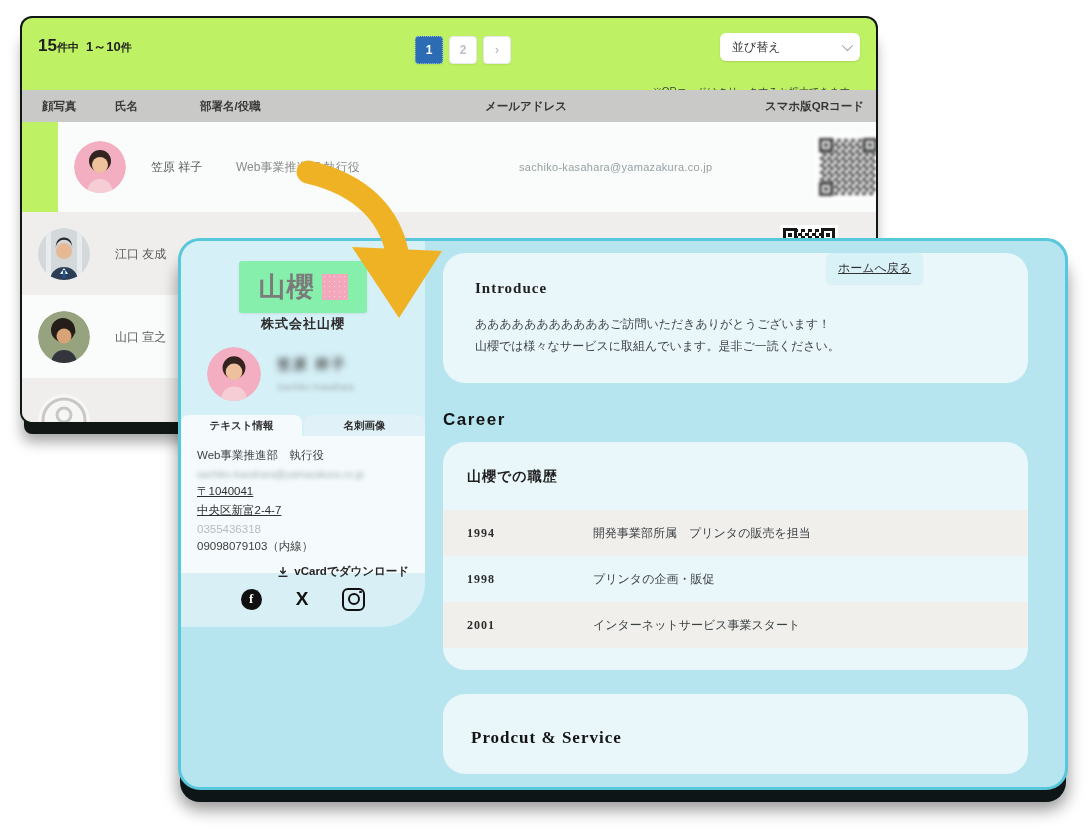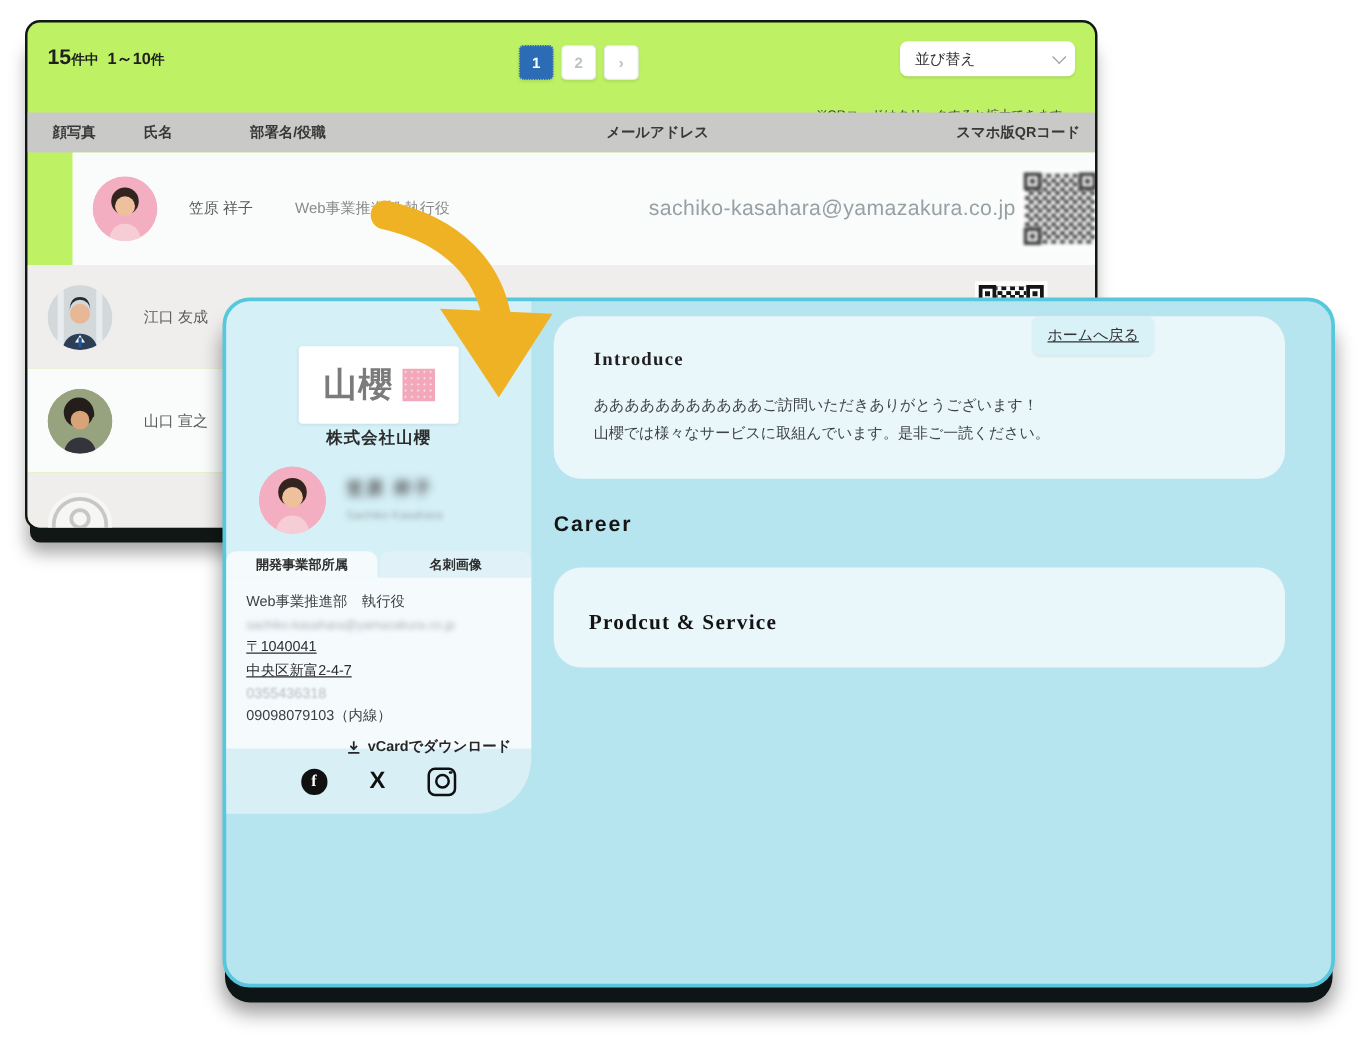--- a/index.html
+++ b/index.html
@@ -31,41 +31,41 @@
   .col-photo{left:20px;} .col-name{left:93px;} .col-dept{left:178px;}
   .col-email{left:463px;} .col-qr{left:743px;}
   .trow{position:absolute;left:0;right:0;}
   .r1{top:104px;height:90px;background:#fafcfb;margin-left:36px;}
   .r2{top:194px;height:83px;background:#efeeec;}
   .r3{top:277px;height:83px;background:#fafcfb;}
   .r4{top:360px;height:60px;background:#efeeec;}
   .cell{position:absolute;top:50%;transform:translateY(-50%);}
   .c-av{left:16px;} .c-name{left:93px;font-size:12px;color:#5a5a5a;filter:blur(.4px);}
   .c-dept{left:178px;font-size:12px;color:#8a8a8a;filter:blur(.6px);}
-  .c-email{left:461px;font-size:17px;color:#97a0a4;letter-spacing:.3px;filter:blur(.5px);text-align:center;}
+  .c-email{left:461px;font-size:11px;color:#97a0a4;letter-spacing:.3px;filter:blur(.5px);text-align:center;}
   .c-qr{left:758px;} .c-chev{left:834px;font-size:17px;color:#9aa0a3;}
   .av{width:52px;height:52px;border-radius:50%;overflow:hidden;filter:blur(.35px);display:block;}
   .blurbar{width:58px;height:9px;background:#c9c9c9;border-radius:3px;filter:blur(2.2px);}
 
   
   .qr{position:relative;background:#fdfdfd;padding:3px;box-sizing:border-box;}
   .qr .grid{position:absolute;inset:4px;
      background:repeating-conic-gradient(#161616 0 25%,#fdfdfd 0 50%);background-size:7px 7px;}
   .fdr{position:absolute;width:14px;height:14px;border:3px solid #161616;background:#fff;box-sizing:border-box;}
   .fdr::after{content:"";position:absolute;inset:2px;background:#161616;}
   .fdr.tl{left:3px;top:3px;} .fdr.tr{right:3px;top:3px;} .fdr.bl{left:3px;bottom:3px;}
   .qr.blurred{filter:blur(1.4px);opacity:.8;}
 
   
   .win2{position:absolute;left:178px;top:238px;width:890px;height:552px;background:#b7e5ef;
         border:3px solid #57c7db;border-radius:22px;overflow:hidden;z-index:20;box-sizing:border-box;
         box-shadow:0 14px 0 -2px #0d1517,0 20px 16px rgba(0,0,0,.4);}
   .panel{position:absolute;left:0;top:0;width:244px;height:386px;background:#d5f0f7;
          border-bottom-right-radius:44px;z-index:2;}
-  .logoBox{width:128px;height:62px;background:#ffffff;border-radius:3px;margin:36px auto 0;
+  .logoBox{width:128px;height:52px;background:#86efac;border-radius:3px;margin:20px auto 0;
            display:flex;align-items:center;justify-content:center;gap:7px;box-shadow:0 1px 3px rgba(0,0,0,.07);}
   .logoText{font-size:27px;color:#7b7b7b;font-weight:600;letter-spacing:1px;}
   .logoSq{width:26px;height:26px;background:#f2a8ba;
           background-image:radial-gradient(rgba(255,255,255,.55) .8px,transparent .9px);background-size:5px 5px;}
   .companyName{text-align:center;margin-top:2px;font-size:13px;font-weight:bold;color:#2c2c2c;letter-spacing:1px;}
   .personRow{display:flex;align-items:center;margin:14px 0 0 26px;}
   .personText{margin-left:16px;}
   .pname{font-size:14px;font-weight:bold;color:#4a4a4a;filter:blur(3.2px);letter-spacing:2px;}
   .promaji{font-size:9.5px;color:#9ba6aa;filter:blur(2.2px);margin-top:7px;}
   .tabs{display:flex;margin-top:14px;}
@@ -239,21 +239,21 @@
           <circle cx="26" cy="24" r="8" fill="#eec09c"></circle>
           <path d="M17.5 21a8.5 8.5 0 0 1 17 0c0-7-3-11-8.5-11s-8.5 4-8.5 11z" fill="#33241f"></path>
         </svg>
         <div class="personText">
           <div class="pname">笠原 祥子</div>
           <div class="promaji">Sachiko Kasahara</div>
         </div>
       </div>
 
       <div class="tabs">
-        <div class="tab active">開発事業部所属</div>
+        <div class="tab active">テキスト情報</div>
         <div class="tab inactive">名刺画像</div>
       </div>
 
       <div class="infoSec">
         <div class="jobTitle">Web事業推進部　執行役</div>
         <div class="blurEmail">sachiko-kasahara@yamazakura.co.jp</div>
         <div class="linkLine">〒1040041</div>
         <div class="linkLine">中央区新富2-4-7</div>
         <div class="phoneBlur">0355436318</div>
         <div class="mobileLine">09098079103（内線）</div>
@@ -280,20 +280,37 @@
       <div class="secCard introCard">
         <div class="introHeading">Introduce</div>
         <div class="introText">
           <div>あああああああああああご訪問いただきありがとうございます！</div>
           <div>山櫻では様々なサービスに取組んでいます。是非ご一読ください。</div>
         </div>
       </div>
 
       <div class="careerHeading">Career</div>
 
+      <div class="secCard careerCard">
+        <div class="careerTitle">山櫻での職歴</div>
+        <div class="careerRows">
+          <div class="crow odd">
+            <span class="cyear">1994</span>
+            <span class="cdesc">開発事業部所属　プリンタの販売を担当</span>
+          </div>
+          <div class="crow">
+            <span class="cyear">1998</span>
+            <span class="cdesc">プリンタの企画・販促</span>
+          </div>
+          <div class="crow odd">
+            <span class="cyear">2001</span>
+            <span class="cdesc">インターネットサービス事業スタート</span>
+          </div>
+        </div>
+      </div>
 
       <div class="secCard nextCard">
         <div class="nextHeading">Prodcut &amp; Service</div>
       </div>
     </div>
   </div>
 
   <svg class="arrow" width="200" height="190" viewBox="0 0 200 190">
     <path d="M 38 32 C 95 45 120 78 127 112" stroke="#f0b225" stroke-width="23" fill="none" stroke-linecap="round"></path>
     <polygon points="82,107 172,111 129,178" fill="#f0b225"></polygon>

